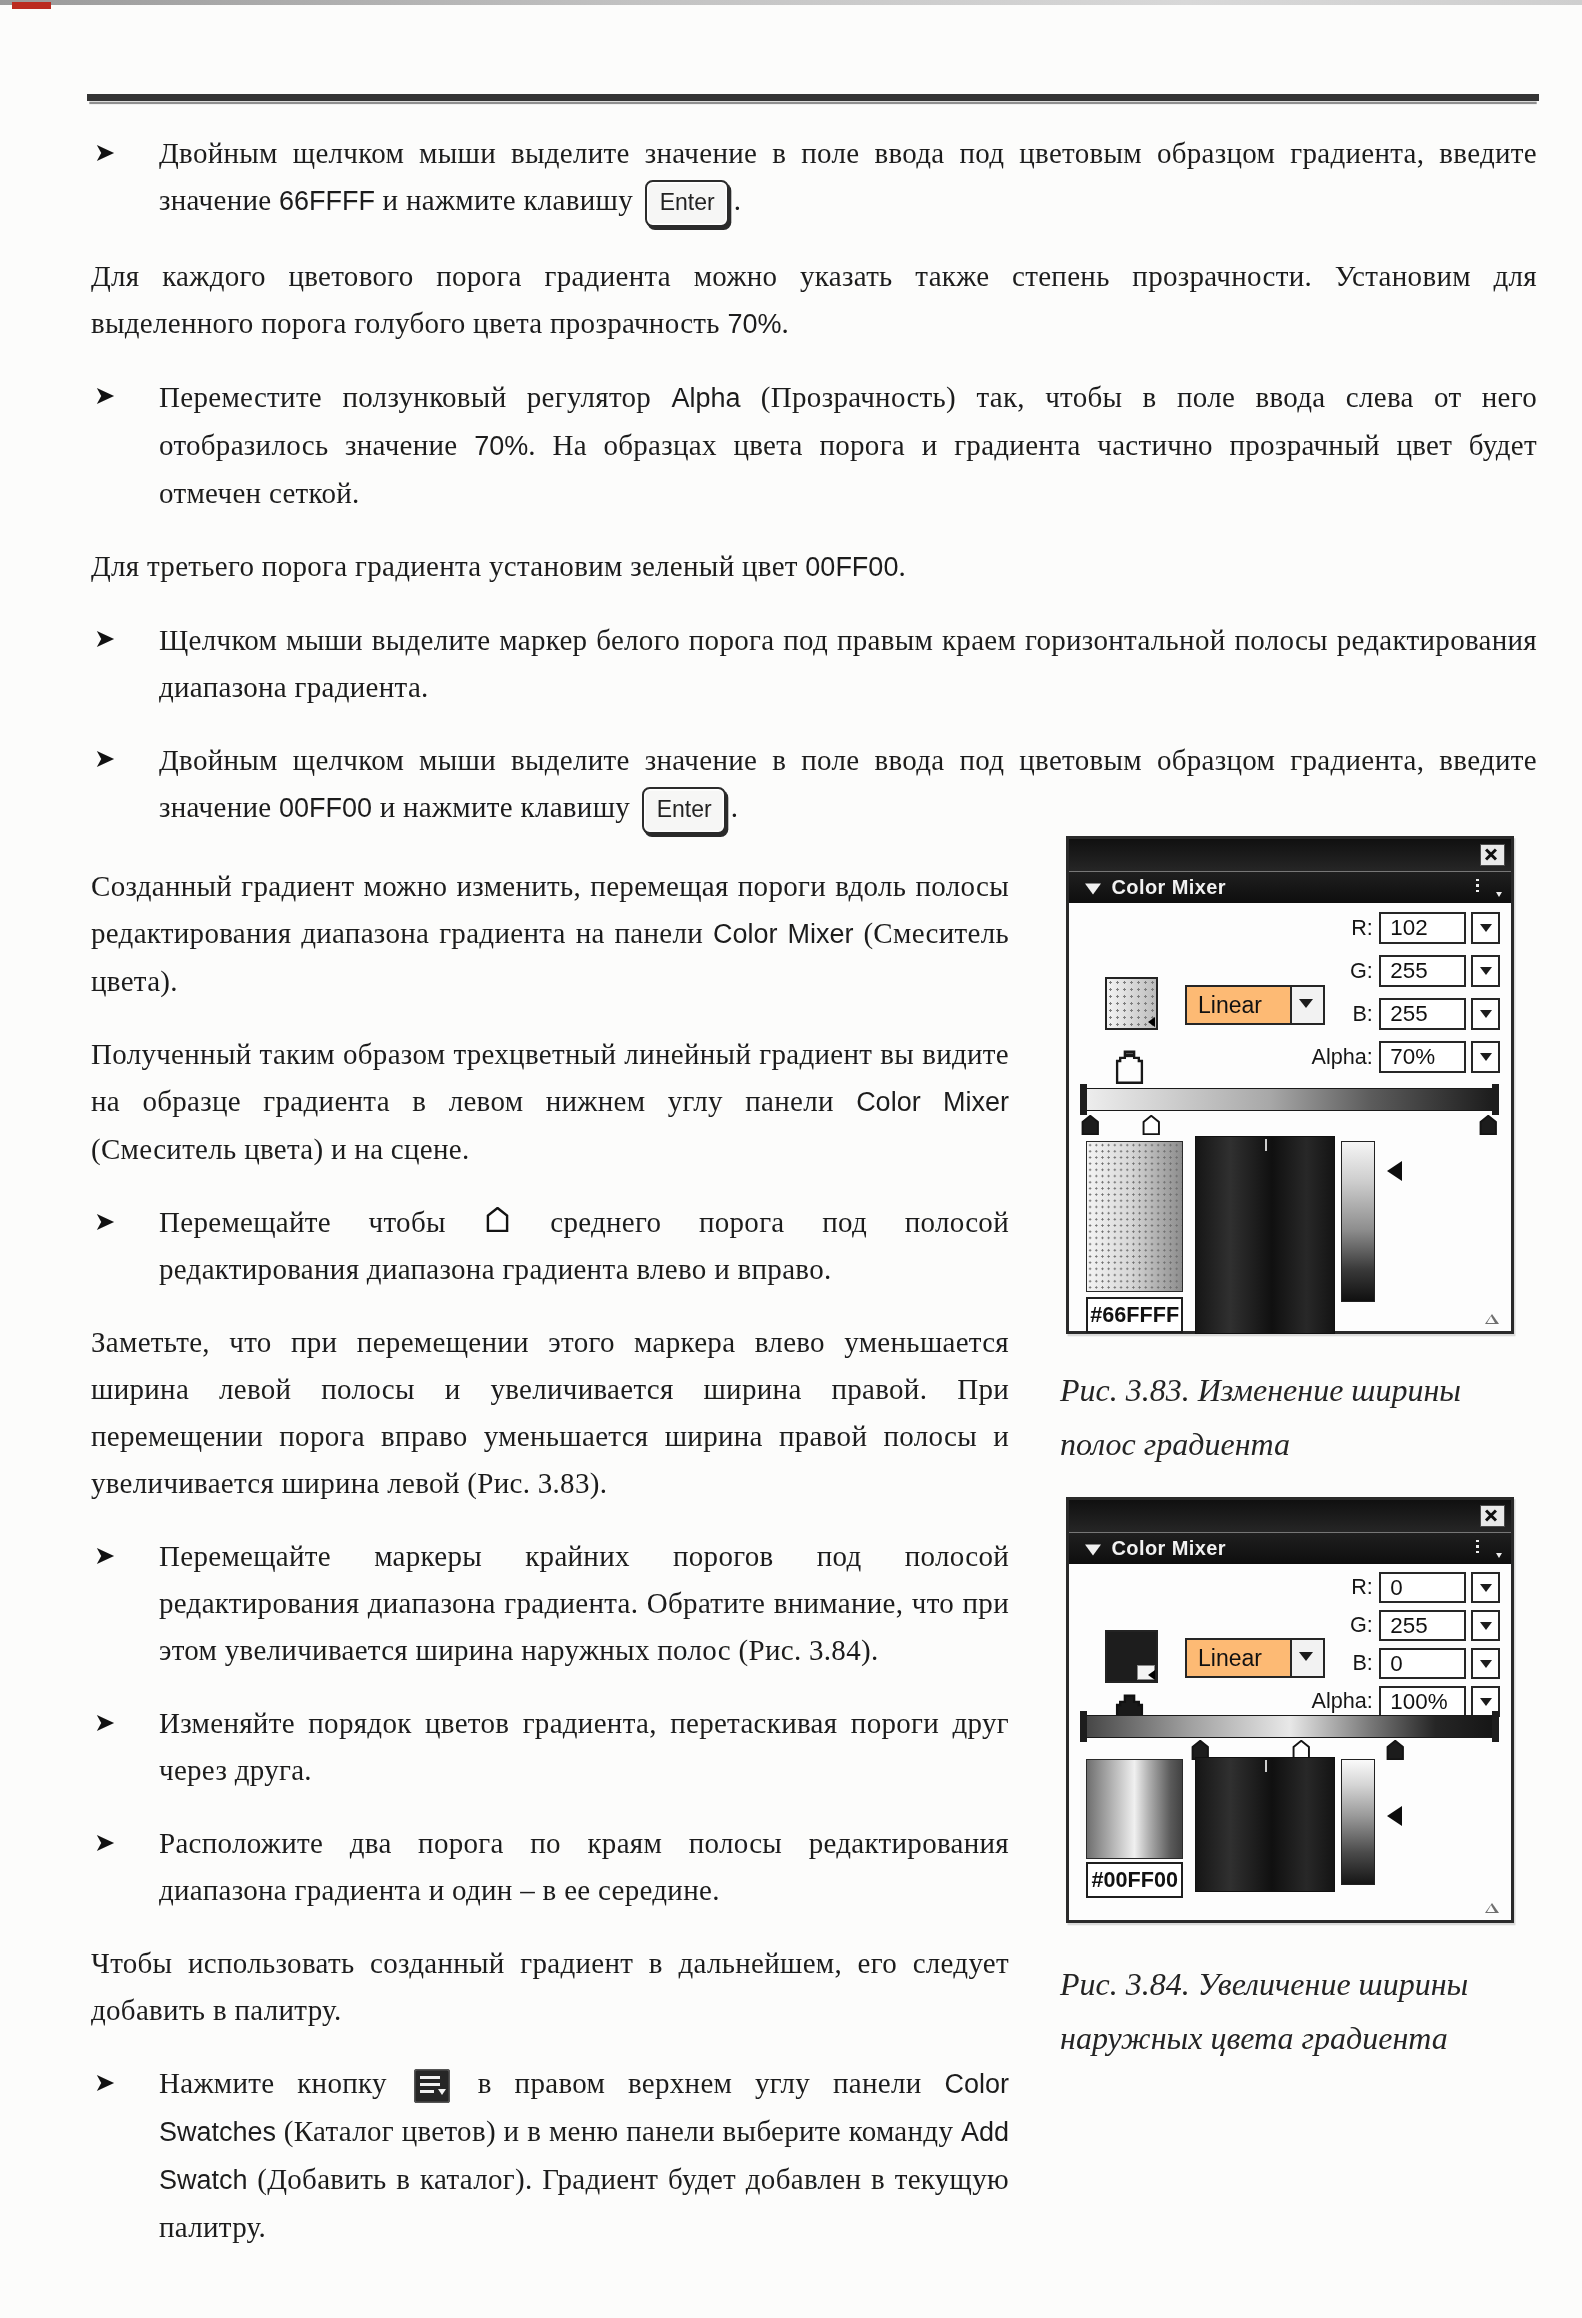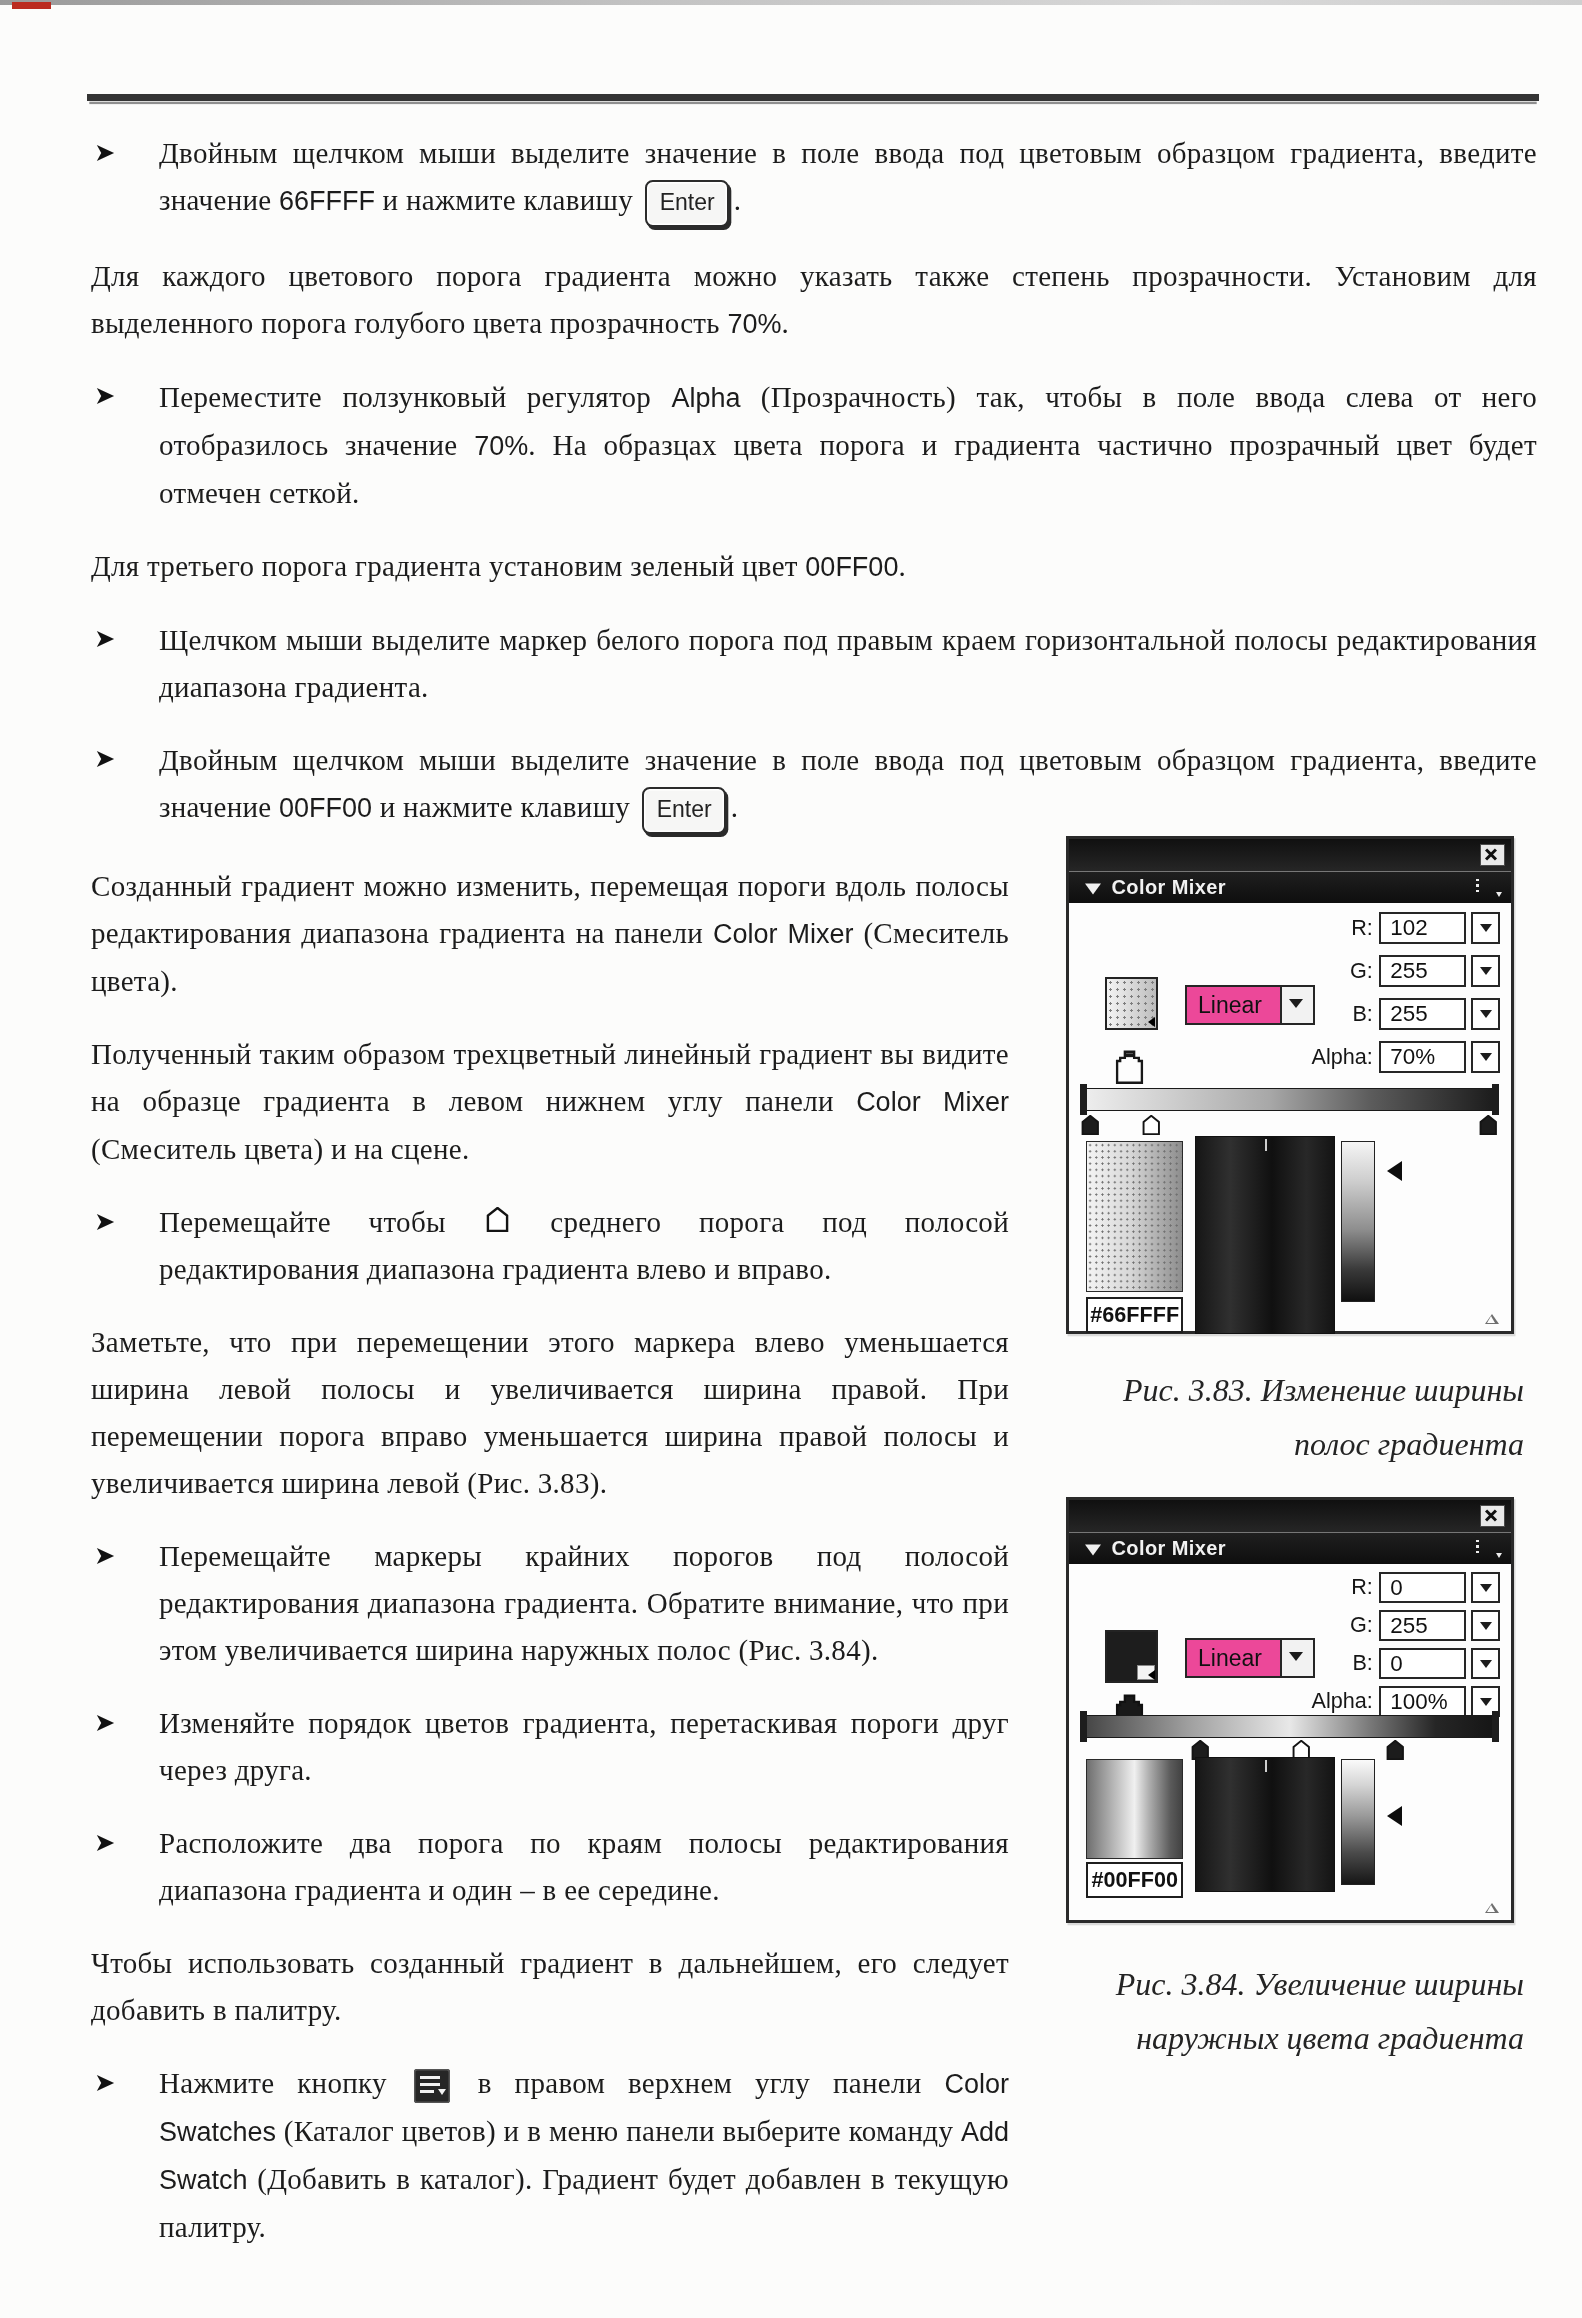--- a/index.html
+++ b/index.html
@@ -32,21 +32,21 @@
   .menu-btn-inline{display:inline-block;vertical-align:middle;width:36px;height:34px;background:#262626;border-radius:3.1px;
        margin:0 4.6px;position:relative;box-shadow:inset 0 0 0 1.5px #555;}
   .menu-btn-inline i{position:absolute;left:6.2px;height:3.1px;background:#f2f2f2;display:block;}
   .menu-btn-inline i:nth-child(1){top:7px;width:20px;}
   .menu-btn-inline i:nth-child(2){top:14px;width:20px;}
   .menu-btn-inline i:nth-child(3){top:21px;width:14px;}
   .menu-btn-inline u{position:absolute;right:4.6px;bottom:4.6px;width:0;height:0;border:4.6px solid transparent;border-top:6.2px solid #f2f2f2;}
 
   
   .right-col{position:absolute;left:1060px;top:836px;width:464px;}
-  .caption{font-style:italic;font-size:32px;line-height:54px;text-align:right;color:#242424;margin:29px 0 0 0;}
+  .caption{font-style:italic;font-size:32px;line-height:54px;text-align:left;color:#242424;margin:29px 0 0 0;}
 
   
   .mixer-panel{position:relative;width:448px;background:#fdfdfd;border:3.9px solid #2a2a2a;box-shadow:1.5px 2.3px 0 #55555533;margin-left:6.2px;box-sizing:border-box;}
   .p83{height:498px;}
   .p84{height:426px;margin-top:26px;}
   .titlebar{position:relative;height:32px;background:linear-gradient(#101010,#262626);border-bottom:1.5px solid #777;}
   .close-btn{position:absolute;right:6.2px;top:5.4px;width:25px;height:21.6px;background:#e9e9e9;border:1.5px solid #4a4a4a;box-sizing:border-box;}
   .close-btn::before,.close-btn::after{content:"";position:absolute;left:3.1px;top:7.7px;width:14px;height:3.1px;background:#111;}
   .close-btn::before{transform:rotate(45deg);}
   .close-btn::after{transform:rotate(-45deg);}
@@ -80,21 +80,21 @@
   
   .fill-btn{position:absolute;left:36px;top:74px;width:53px;height:53px;border:2.3px solid #232323;box-sizing:border-box;background:#fff;}
   .p83 .fill-btn{background:radial-gradient(circle,#7d7d7d 24%,transparent 26%) 0 0/7px 7px repeat,
                  linear-gradient(90deg,#f4f4f4,#bdbdbd);}
   .p84 .fill-btn{background:#1d1d1d;}
   .p84 .fill-btn::before{content:"";position:absolute;right:1.5px;bottom:1.5px;width:15.5px;height:12.4px;background:#f4f4f4;border:1.5px solid #888;}
   .fill-btn .corner{position:absolute;right:0.8px;bottom:0.8px;width:0;height:0;border:5.4px solid transparent;border-right:7px solid #000;transform:rotate(0deg);z-index:2;}
   .p84 .fill-btn{top:66px;}
   .bucket{position:absolute;left:45px;top:147px;}
   .p84 .bucket{top:130px;}
-  .dropdown{position:absolute;left:116px;top:82px;width:130px;height:40px;border:2.3px solid #262626;background:#ec4899;box-sizing:border-box;
+  .dropdown{position:absolute;left:116px;top:82px;width:140px;height:40px;border:2.3px solid #262626;background:#fdba74;box-sizing:border-box;
             display:flex;align-items:center;font-family:"Liberation Sans",sans-serif;font-size:23px;color:#111;}
   .p84 .dropdown{top:74px;}
   .dropdown .txt{padding-left:10.8px;flex:1;}
   .dd-btn{width:31px;height:100%;border-left:2.3px solid #262626;position:relative;background:#f2f2f2;}
   .dd-btn::after{content:"";position:absolute;left:7px;top:11.6px;width:0;height:0;border:7px solid transparent;border-top:9.3px solid #1c1c1c;}
 
   
   .gbar{position:absolute;left:17px;right:18.5px;height:23px;border:1.5px solid #1a1a1a;box-sizing:border-box;}
   .p83 .gbar{top:185px;background:linear-gradient(90deg,#ededed,#d2d2d2 18%,#a8a8a8 45%,#5c5c5c 70%,#1d1d1d);}
   .p84 .gbar{top:151px;background:linear-gradient(90deg,#474747,#9f9f9f 25%,#e8e8e8 50%,#787878 70%,#262626 86%,#161616);}

